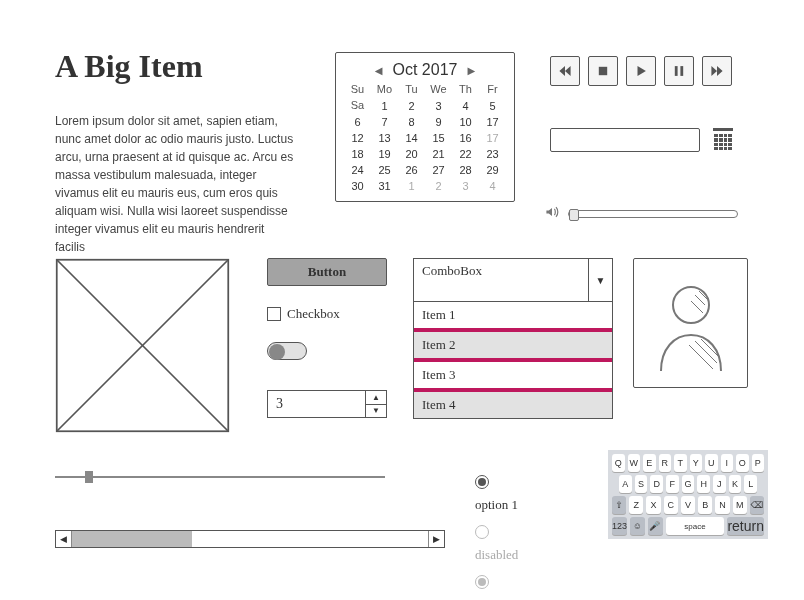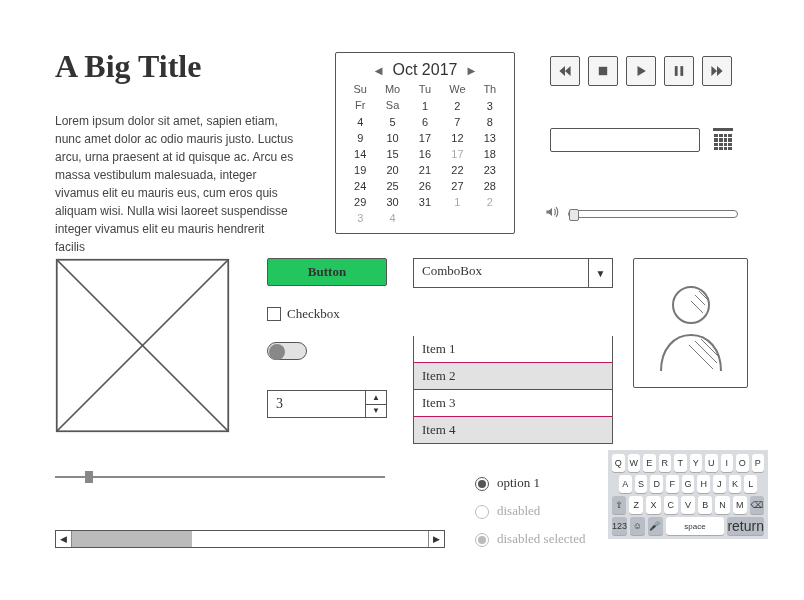--- a/index.html
+++ b/index.html
@@ -15,21 +15,21 @@
   }
   .sketch { border: 1.5px solid #555; border-radius: 2px; }
   .title { position: absolute; left: 55px; top: 48px; font-size: 32px; font-weight: bold; }
   .paragraph { position: absolute; left: 55px; top: 112px; width: 240px; font-size: 12px; line-height: 1.5; color: #444; font-family: sans-serif; }
 
   
   .calendar { position: absolute; left: 335px; top: 52px; width: 180px; background: #fff; padding: 6px 8px 8px; font-family: sans-serif; font-size: 11px; }
   .cal-header { display: flex; align-items: center; justify-content: center; gap: 10px; padding: 2px 0 4px; }
   .cal-arrow { cursor: pointer; font-size: 10px; color: #666; }
   .cal-title { font-size: 16px; }
-  .cal-grid { display: grid; grid-template-columns: repeat(5, 1fr); text-align: center; gap: 2px 0; }
+  .cal-grid { display: grid; grid-template-columns: repeat(6, 1fr); text-align: center; gap: 2px 0; }
   .cal-grid .dow { font-weight: normal; color: #555; padding-bottom: 2px; }
   .cal-grid .day { padding: 1px 0; }
   .cal-grid .day.muted { color: #aaa; }
 
   
   .media-row { position: absolute; left: 550px; top: 56px; display: flex; gap: 8px; }
   .media-btn { width: 30px; height: 30px; display: flex; align-items: center; justify-content: center; background: #f5f5f5; cursor: pointer; }
   .media-btn svg { width: 14px; height: 14px; fill: #555; }
 
   
@@ -42,85 +42,85 @@
   .volume { position: absolute; left: 544px; top: 204px; display: flex; align-items: center; gap: 8px; }
   .speaker-icon svg { width: 16px; height: 16px; }
   .vol-track { width: 170px; height: 8px; border:1.5px solid #777; border-radius: 4px; position: relative; background:#fff;}
   .vol-thumb { position:absolute; left:0; top:-2px; width:10px; height:12px; background:#e8e8e8; border:1px solid #777; border-radius:2px;}
 
   
   .image-box { position: absolute; left: 55px; top: 258px; width: 175px; height: 175px; }
   .image-box svg { width:100%; height:100%; }
 
   
-  .btn { position: absolute; left: 267px; top: 258px; width: 120px; height: 28px; display:flex; align-items:center; justify-content:center; font-family: "Comic Sans MS", cursive; font-size: 13px; font-weight:bold; background:#22c55e; cursor:pointer;}
+  .btn { position: absolute; left: 267px; top: 258px; width: 120px; height: 28px; display:flex; align-items:center; justify-content:center; font-family: "Comic Sans MS", cursive; font-size: 13px; font-weight:bold; background:#a3a3a3; cursor:pointer;}
 
   
   .checkbox-row { position:absolute; left:267px; top:306px; display:flex; align-items:center; gap:6px; font-size:13px; }
   .cb { width:14px; height:14px; border:1.5px solid #555; }
 
   
   .toggle { position:absolute; left:267px; top:342px; width:40px; height:18px; border:1.5px solid #555; border-radius:9px; background:#e2e2e2; }
   .toggle .knob { width:16px; height:16px; border-radius:50%; background:#888; margin:1px 0 0 1px;}
 
   
   .spinner { position:absolute; left:267px; top:390px; width:120px; height:28px; display:flex; }
   .spinner .val { flex:1; border:1.5px solid #555; border-right:none; display:flex; align-items:center; padding-left:8px; font-size:14px; }
   .spinner .arrows { width:22px; border:1.5px solid #555; display:flex; flex-direction:column; }
   .spinner .arrows div { flex:1; display:flex; align-items:center; justify-content:center; font-size:8px; cursor:pointer; }
   .spinner .arrows div:first-child { border-bottom:1px solid #555; }
 
   
   .combo { position:absolute; left:413px; top:258px; width:200px; font-size:13px; }
-  .combo-head { border:1.5px solid #555; height:30px; display:flex; }
+  .combo-head { border:1.5px solid #555; height:44px; display:flex; }
   .combo-head .label { flex:1; padding:4px 8px; }
   .combo-head .drop { width:24px; border-left:1.5px solid #555; display:flex; align-items:center; justify-content:center; font-size:10px; cursor:pointer;}
-  .combo-list { border:1.5px solid #555; border-top:none;margin-top:48px; }
-  .combo-item { padding:5px 8px; border-top:1px solid #be185d; }
+  .combo-list { border:1.5px solid #555; border-top:none; }
+  .combo-item { padding:5px 8px; border-top:4px solid #be185d; }
   .combo-item:first-child { border-top:none; }
   .combo-item.alt { background:#e2e2e2; }
 
   
   .avatar { position:absolute; left:633px; top:258px; width:115px; height:130px; display:flex; align-items:center; justify-content:center;}
   .avatar svg { width:80px; height:100px; }
 
   
   .slider { position:absolute; left:55px; top:476px; width:330px; height:2px; background:#888; }
   .slider .thumb { position:absolute; left:30px; top:-5px; width:8px; height:12px; background:#888;}
 
   
   .scrollbar { position:absolute; left:55px; top:530px; width:390px; height:18px; border:1.5px solid #555; display:flex;}
   .scrollbar .arrow { width:16px; display:flex; align-items:center; justify-content:center; font-size:9px; border-right:1px solid #888; cursor:pointer;}
   .scrollbar .arrow:last-child { border-right:none; border-left:1px solid #888;}
   .scrollbar .track { flex:1; position:relative;}
   .scrollbar .handle { position:absolute; left:0; top:0; width:120px; height:100%; background:#bbb;}
 
   
   .radios { position:absolute; left:475px; top:475px; font-size:13px; display:flex; flex-direction:column; gap:12px;}
-  .radio-row { display:flex; align-items:flex-end; gap:8px;}
+  .radio-row { display:flex; align-items:flex-start; gap:8px;flex-direction:column;}
   .radio { width:14px; height:14px; border:1.5px solid #555; border-radius:50%; display:flex; align-items:center; justify-content:center;}
   .radio.checked::after { content:""; width:8px; height:8px; background:#555; border-radius:50%;}
   .radio.disabled { border-color:#bbb; }
   .radio.disabled.checked::after { background:#bbb; }
   .radio-row.disabled { color:#aaa; }
 
   
   .keyboard { position:absolute; left:608px; top:450px; width:160px; background:#d8dbe0; padding:4px; display:flex; flex-direction:column; gap:3px; font-family: sans-serif;}
   .krow { display:flex; gap:3px; }
   .key { background:#fff; border-radius:3px; height:18px; flex:1; display:flex; align-items:center; justify-content:center; font-size:9px; box-shadow:0 1px 0 #aaa; cursor:pointer;}
   .key.gray { background:#b9bec6; }
   .key.space { flex:4; font-size:8px;}
   .key.ret { flex:2; font-size:14px;}
   .krow.offset .key:first-child { margin-left:7px; }
   .krow.offset .key:last-child { margin-right:7px; }
 </style>
 </head>
 <body>
 
-<div class="title">A Big Title</div>
+<div class="title">A Big Item</div>
 <div class="paragraph">Lorem ipsum dolor sit amet, sapien etiam, nunc amet dolor ac odio mauris justo. Luctus arcu, urna praesent at id quisque ac. Arcu es massa vestibulum malesuada, integer vivamus elit eu mauris eus, cum eros quis aliquam wisi. Nulla wisi laoreet suspendisse integer vivamus elit eu mauris hendrerit facilis</div>
 
 <div class="calendar sketch">
   <div class="cal-header">
     <span class="cal-arrow">◀</span>
     <span class="cal-title">Oct  2017</span>
     <span class="cal-arrow">▶</span>
   </div>
   <div class="cal-grid" id="cal-grid">
       <div class="dow">Su</div>

